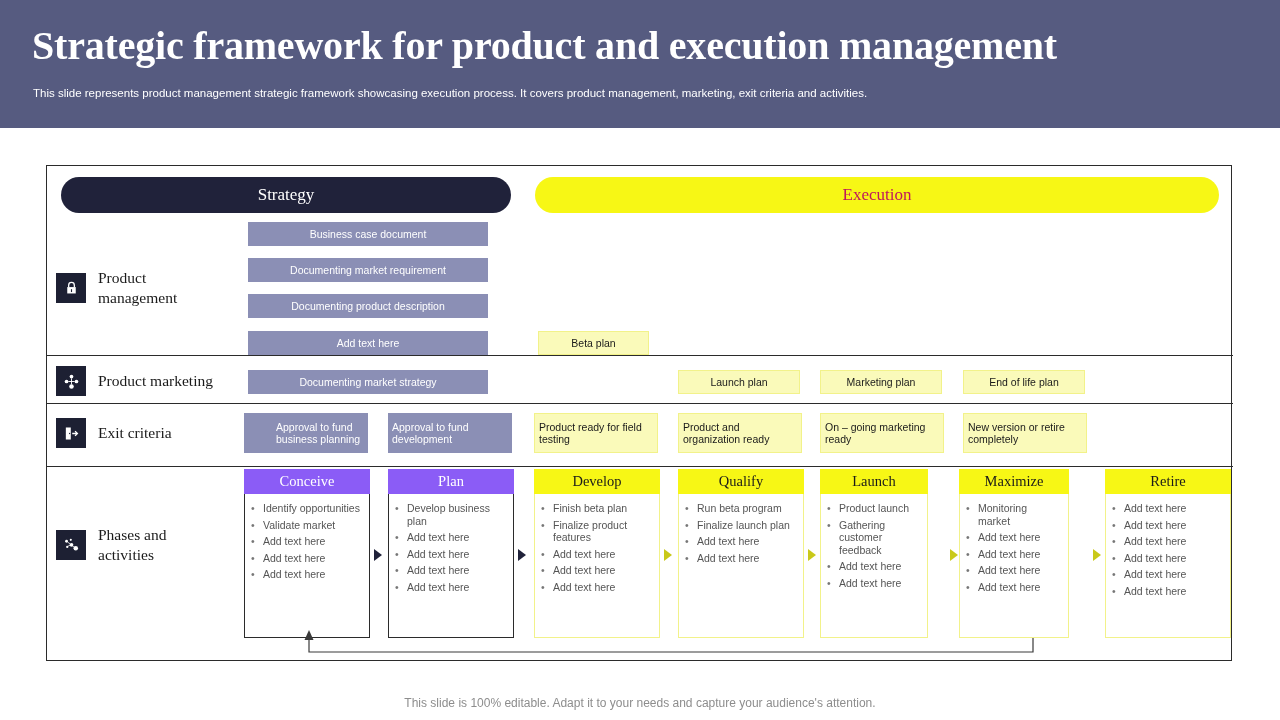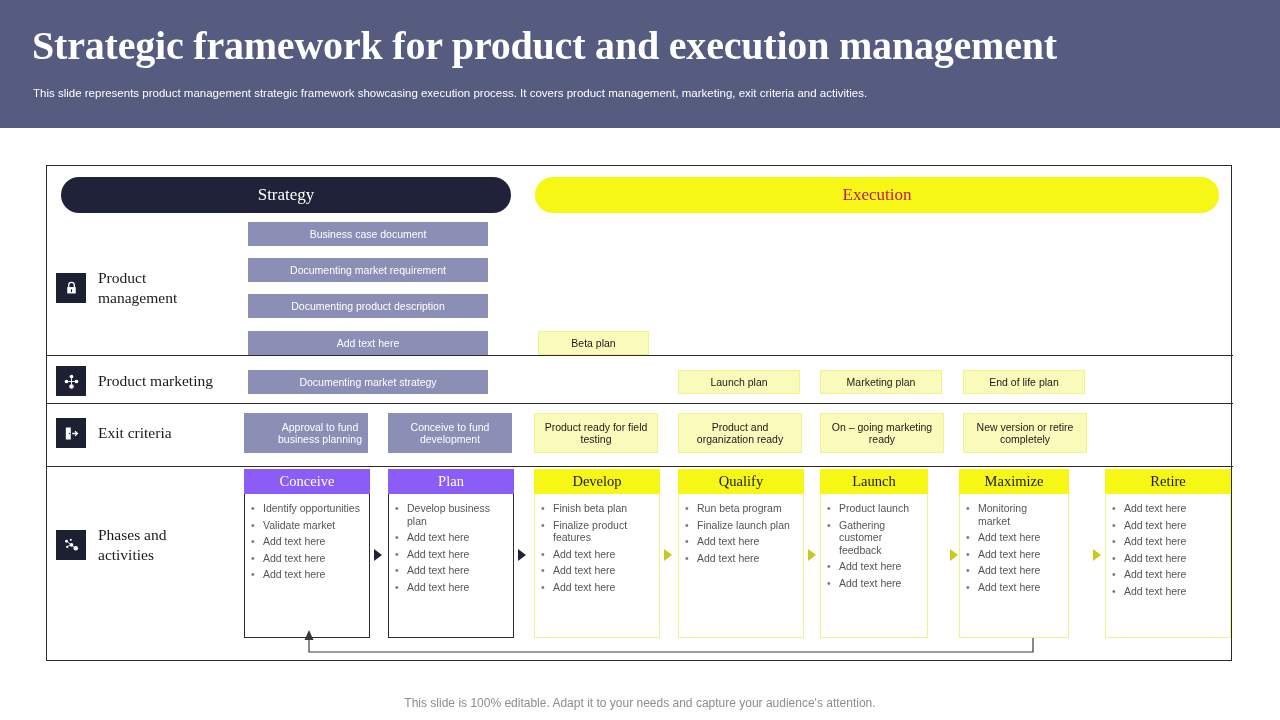--- a/index.html
+++ b/index.html
@@ -51,21 +51,21 @@
   }
   .ricon svg{display:block;}
   .rtext{
     font-family:"Liberation Serif", serif;font-size:15.5px;color:#1a1a1a;
     line-height:20px;max-width:120px;
   }
   
   .box{
     position:absolute;box-sizing:border-box;
     display:flex;align-items:center;justify-content:center;
-    text-align:center;font-size:10.5px;line-height:12.5px;
+    font-size:10.5px;line-height:12.5px;
     padding:2px 4px;
   }
   .box-purple{background:#8b8fb5;color:#ffffff;}
   .box-yellow{background:#fafaba;color:#1a1a1a;border:1px solid #f2f28a;}
   
   .card{position:absolute;box-sizing:border-box;}
   .card-head{
     height:25px;display:flex;align-items:center;justify-content:center;
     font-family:"Liberation Serif", serif;font-size:14.5px;
   }
@@ -156,21 +156,21 @@
       <svg width="17" height="17" viewBox="0 0 24 24">
         <rect x="4" y="3.5" width="7" height="17" fill="#ffffff"></rect>
         <circle cx="9.3" cy="12" r="0.9" fill="#1d2033"></circle>
         <path d="M13 12h7M17 8.6l3.4 3.4-3.4 3.4" stroke="#ffffff" stroke-width="1.8" fill="none"></path>
       </svg>
     </span>
     <span class="rtext" style="max-width:140px;">Exit criteria</span>
   </div>
 
   <div class="box box-purple" style="left:197px;top:247px;width:124px;height:40px;padding-left:32px;">Approval to fund business planning</div>
-  <div class="box box-purple" style="left:341px;top:247px;width:124px;height:40px;">Conceive to fund development</div>
+  <div class="box box-purple" style="left:341px;top:247px;width:124px;height:40px;">Approval to fund development</div>
   <div class="box box-yellow" style="left:487px;top:247px;width:124px;height:40px;">Product ready for field testing</div>
   <div class="box box-yellow" style="left:631px;top:247px;width:124px;height:40px;">Product and organization ready</div>
   <div class="box box-yellow" style="left:773px;top:247px;width:124px;height:40px;">On – going marketing ready</div>
   <div class="box box-yellow" style="left:916px;top:247px;width:124px;height:40px;">New version or retire completely</div>
 
   <div class="rowlabel" style="left:9px;top:359px;">
     <span class="ricon">
       <svg width="17" height="17" viewBox="0 0 24 24">
         <circle cx="5" cy="6" r="2" fill="#ffffff"></circle>
         <circle cx="11" cy="4" r="1.5" fill="#ffffff"></circle>

